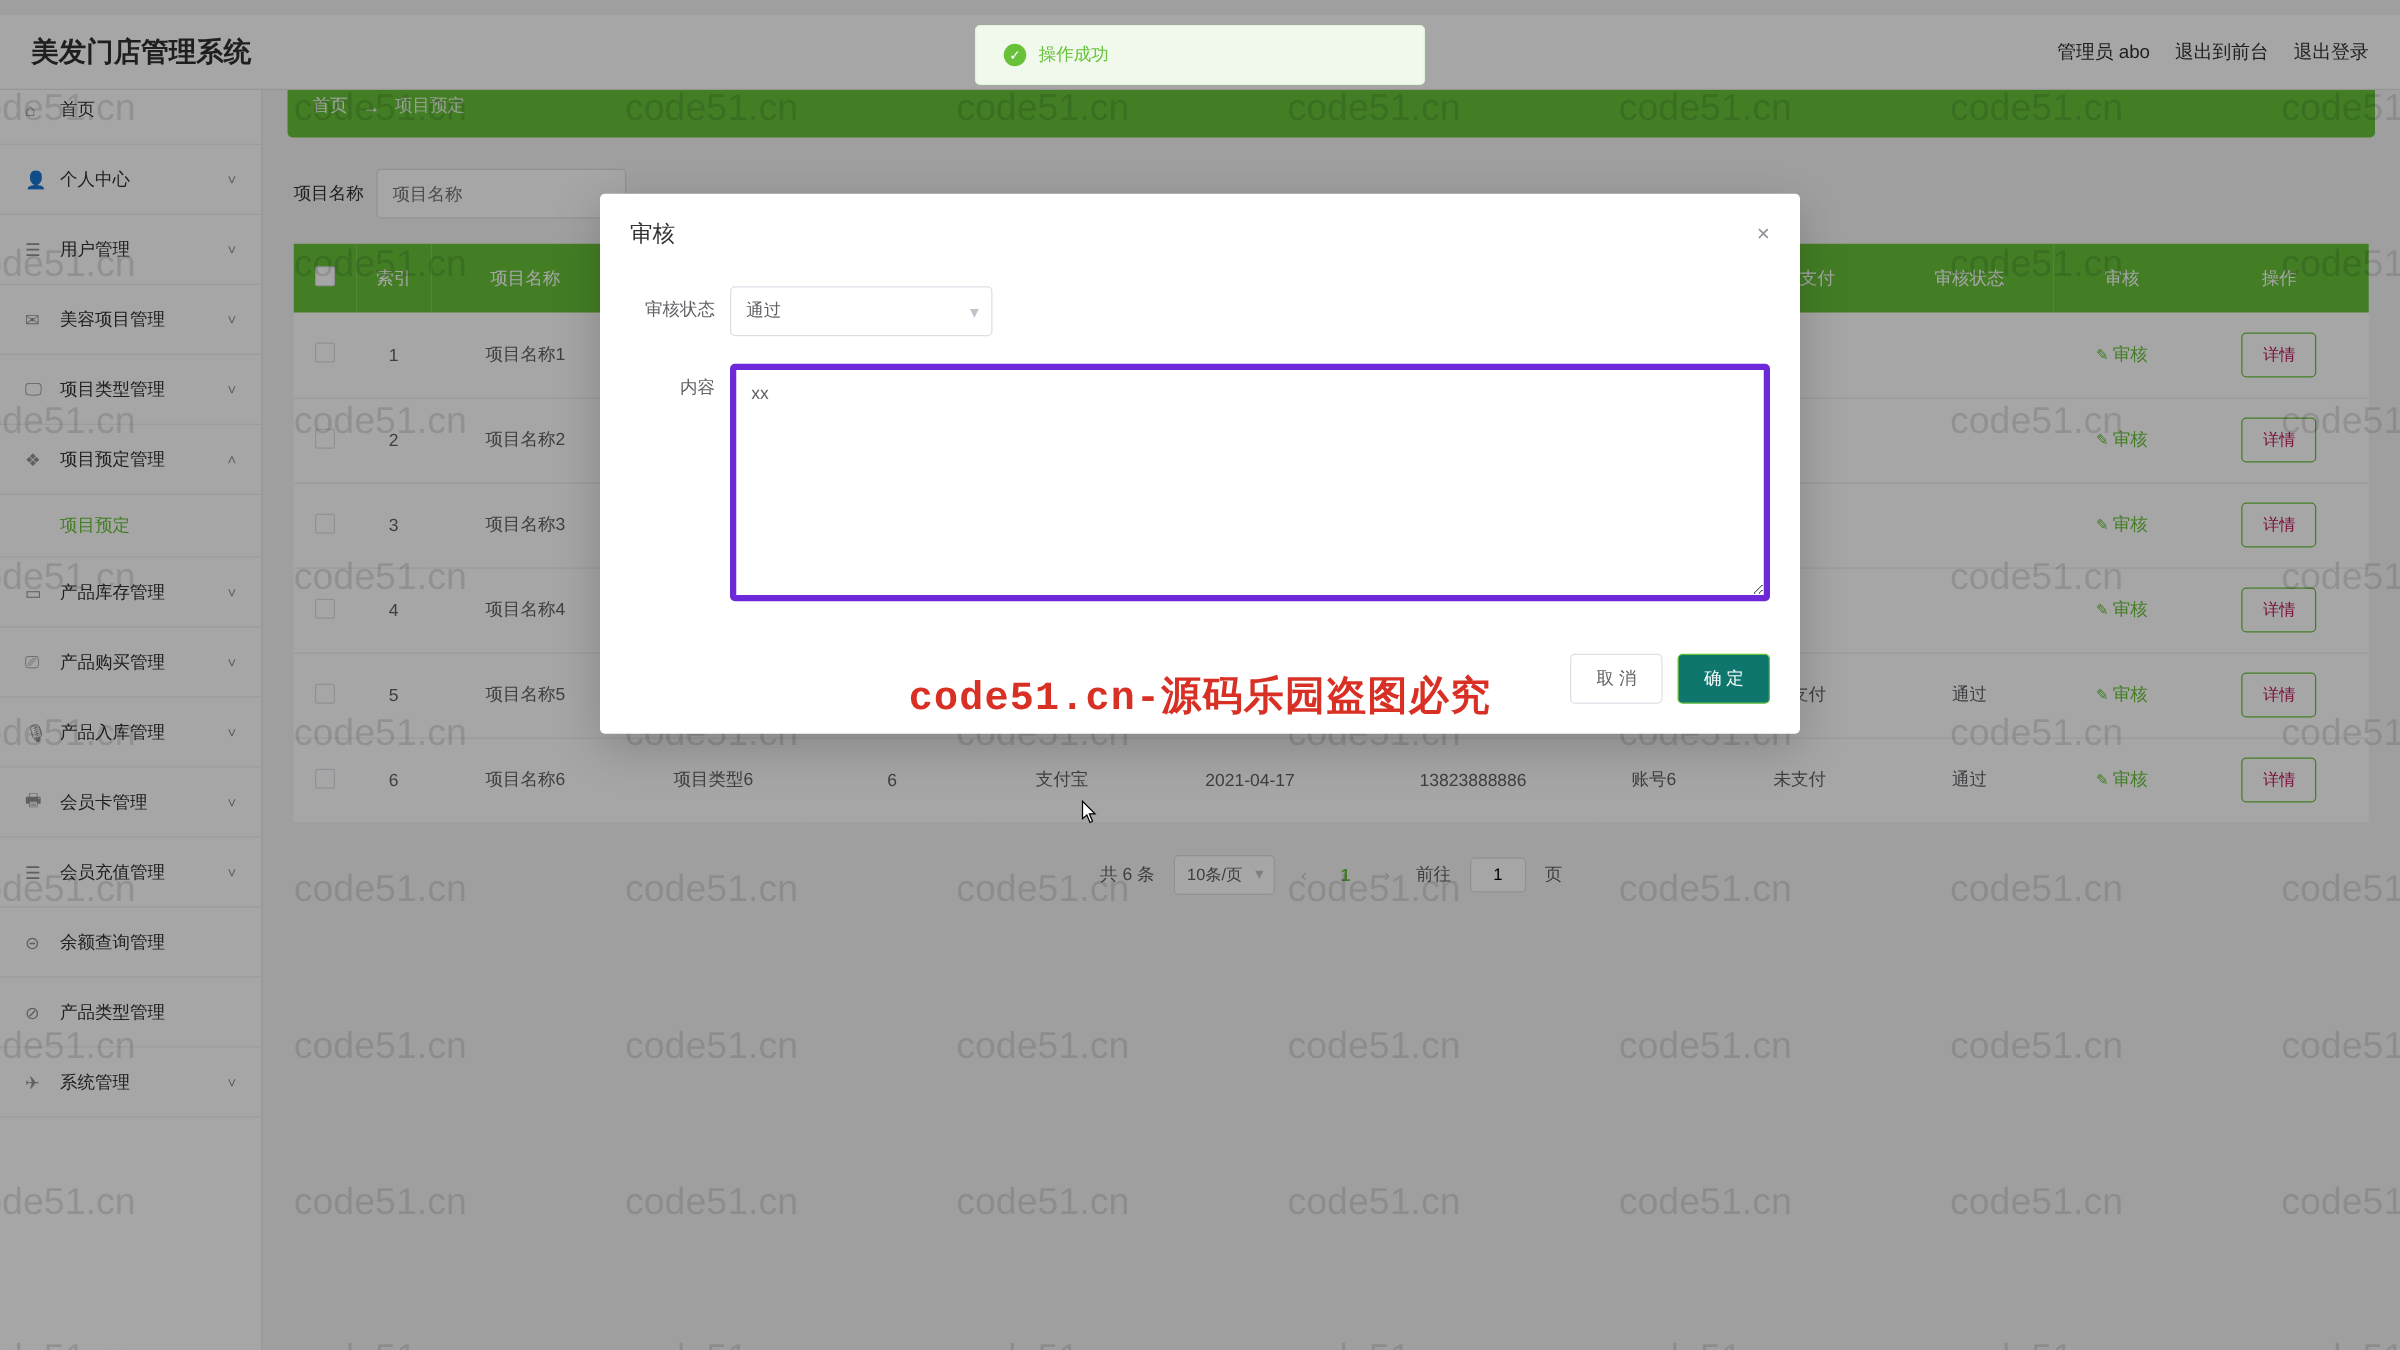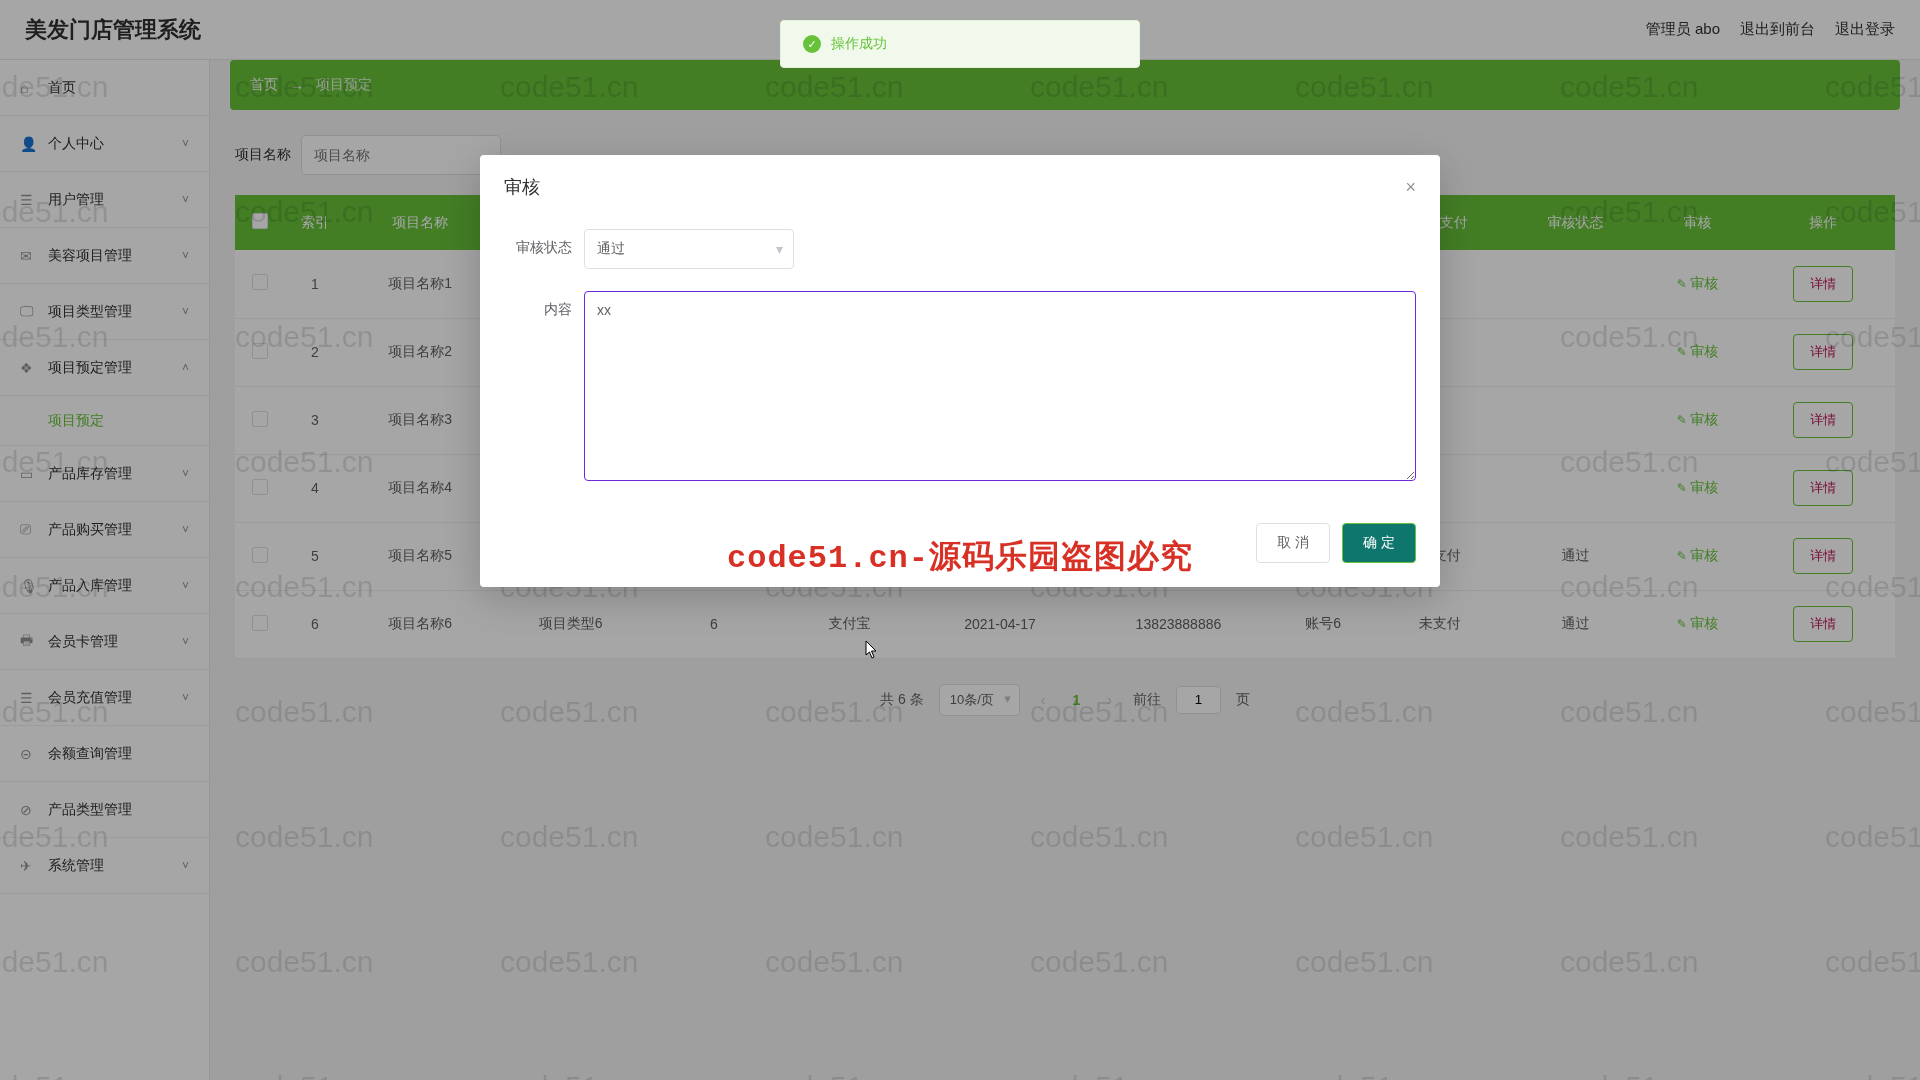--- a/index.html
+++ b/index.html
@@ -7,21 +7,21 @@
   font-family: "Microsoft YaHei", -apple-system, sans-serif;
   font-size: 14px;
   color: #606266;
   background: #f5f5f5;
   width: 1920px;
   height: 1080px;
   overflow: hidden;
   position: relative;
 }
 .header {
-  position: fixed; top: 0; left: 0; right: 0; height: 60px;
+  position: fixed; top: 12px; left: 0; right: 0; height: 60px;
   background: #fff; display: flex; align-items: center;
   padding: 0 25px; z-index: 100;
   border-bottom: 1px solid #e6e6e6;
 }
 .header .title { font-size: 22px; font-weight: bold; color: #303133; }
 .header .spacer { flex: 1; }
 .header .link { margin-left: 20px; color: #303133; cursor: pointer; font-size: 15px; }
 .sidebar {
   position: fixed; left: 0; top: 60px; bottom: 0; width: 210px;
   background: #fff; overflow-y: auto; z-index: 90;
@@ -100,21 +100,21 @@
 .modal-body { padding: 20px 24px 10px 24px; }
 .form-row { display: flex; align-items: flex-start; margin-bottom: 22px; }
 .form-label { width: 80px; text-align: right; padding-right: 12px; color: #606266; padding-top: 10px; }
 .el-select {
   height: 40px; border: 1px solid #dcdfe6; border-radius: 4px;
   padding: 0 30px 0 12px; display: flex; align-items: center;
   width: 210px; position: relative; cursor: pointer; color: #606266;
 }
 .el-select::after { content: "▾"; position: absolute; right: 10px; color: #c0c4cc; }
 .el-textarea {
-  flex: 1; border: 1px solid #6d28d9; border-radius: 4px;
+  flex: 1; border: 5px solid #6d28d9; border-radius: 4px;
   padding: 10px 12px; font-family: inherit; font-size: 14px;
   resize: vertical; height: 190px; color: #606266;
 }
 .modal-ft { padding: 10px 24px 24px 40px; display: flex; justify-content: flex-end; gap: 12px; }
 .btn {
   padding: 10px 20px; border-radius: 4px; cursor: pointer;
   font-size: 14px; border: 1px solid #dcdfe6; background: #fff; color: #606266;
 }
 .btn-primary { background: #0f766e; border-color: #67c23a; color: #fff; }
 .toast {

